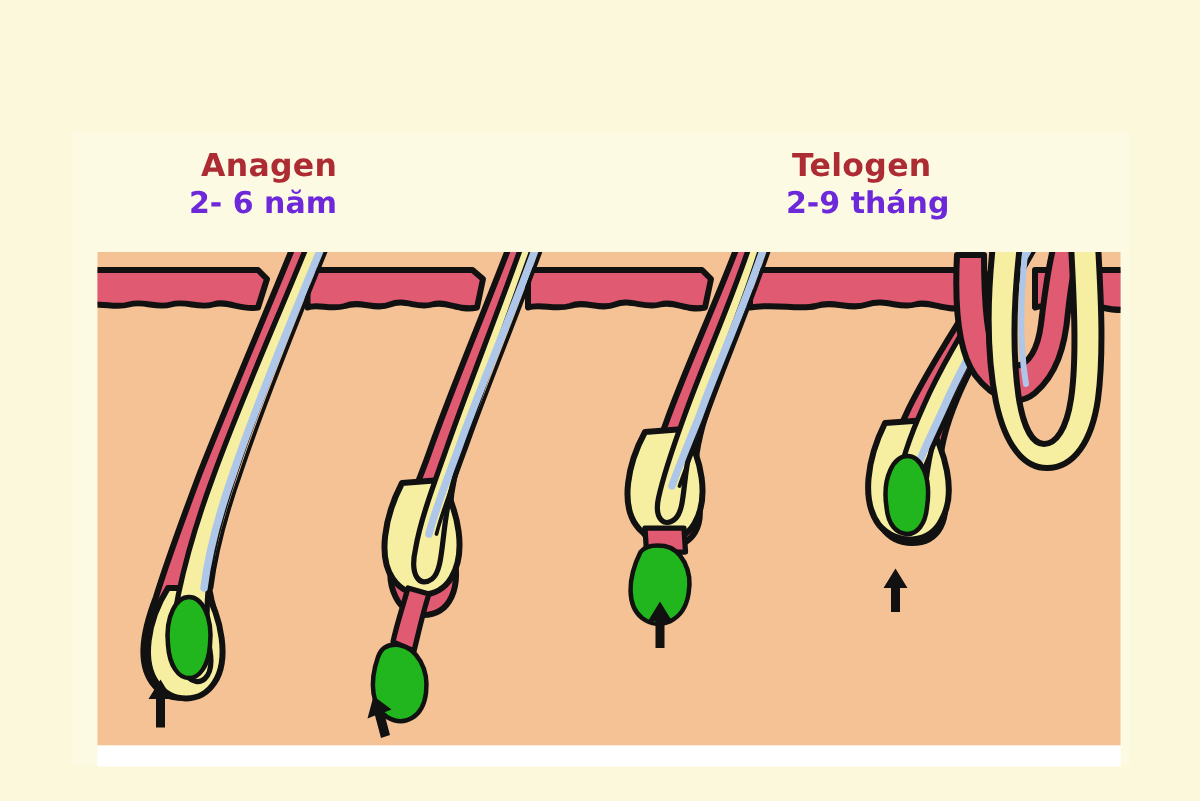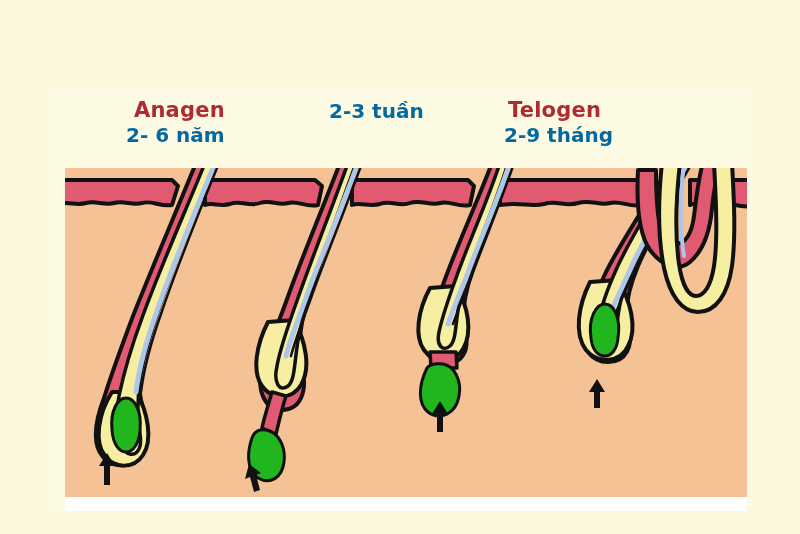--- a/index.html
+++ b/index.html
@@ -43,29 +43,29 @@
     font-size: 21px;
     font-weight: bold;
     color: #AD2B33;
     letter-spacing: 0.2px;
     line-height: 24px;
     white-space: nowrap;
   }
   .label-group .stage-duration {
     font-size: 20px;
     font-weight: bold;
-    color: #0369a1;
+    color: #6d28d9;
     line-height: 26px;
     white-space: nowrap;
   }
   #lg0 { left: 86px;  top: 10px; }
   #lg0 .stage-duration { margin-left: -8px; }
   #lg1 { left: 283px; top: 10px; }
   #lg1 .stage-duration { margin-left: -2px; }
-  #lg2 { left: 460px; top: 10px; }
+  #lg2 { left: 480px; top: 10px; }
   #lg2 .stage-duration { margin-left: -4px; }
 
   .svg-wrap {
     position: absolute;
     left: 0; top: 0;
     width: 800px;
     height: 534px;
   }
   .bottom-white {
     position: absolute;
@@ -82,21 +82,20 @@
 <div id="figure">
 
   <div class="inner-panel"></div>
 
   <div class="labels">
     <div class="label-group" id="lg0">
       <div class="stage-name">Anagen</div>
       <div class="stage-duration">2- 6 năm</div>
     </div>
     <div class="label-group" id="lg1">
-      <div class="stage-duration">2-3 tuần</div>
     </div>
     <div class="label-group" id="lg2">
       <div class="stage-name">Telogen</div>
       <div class="stage-duration">2-9 tháng</div>
     </div>
   </div>
 
   <div class="svg-wrap">
     <svg width="800" height="534" viewBox="0 0 800 534" xmlns="http://www.w3.org/2000/svg">
       <defs>

